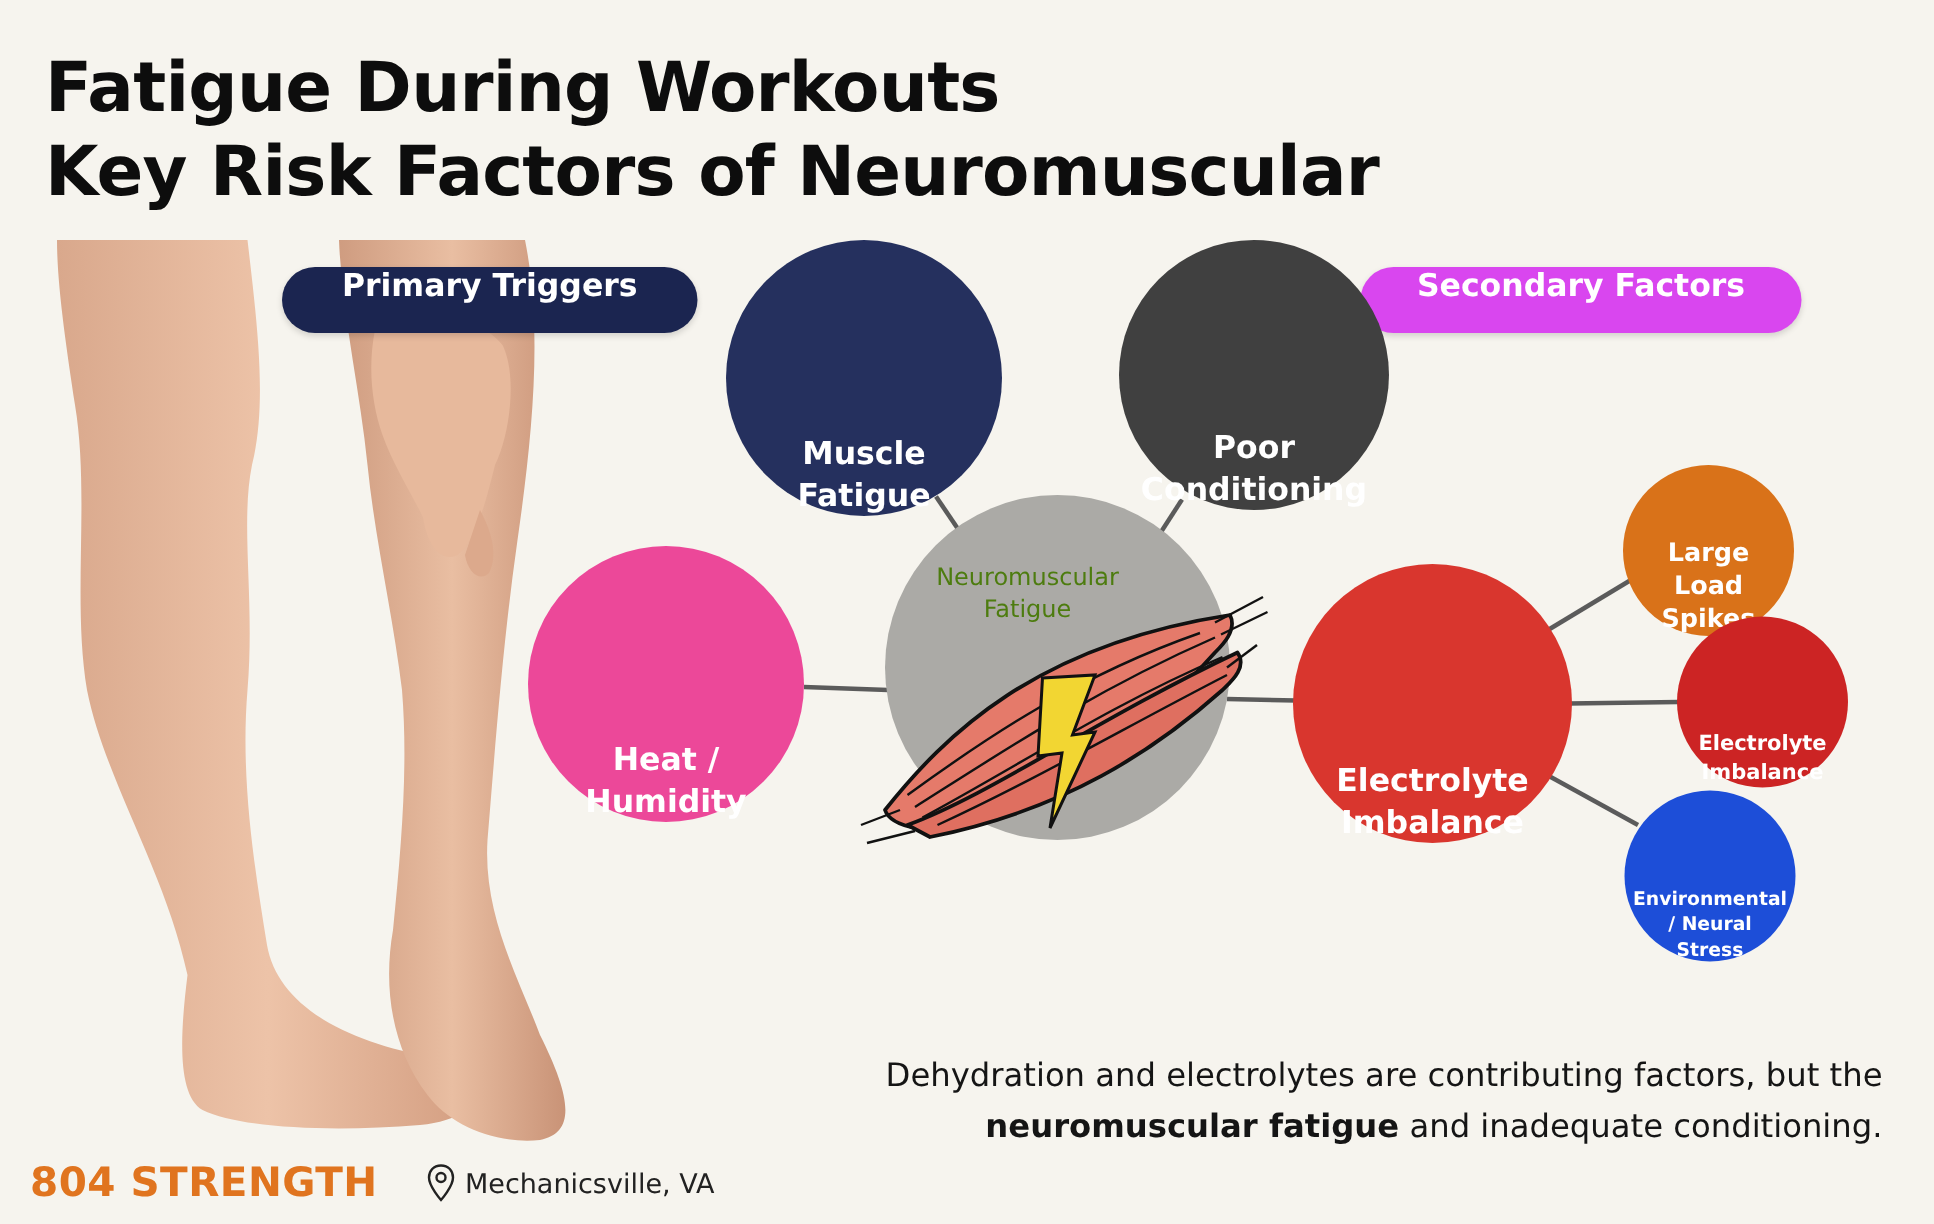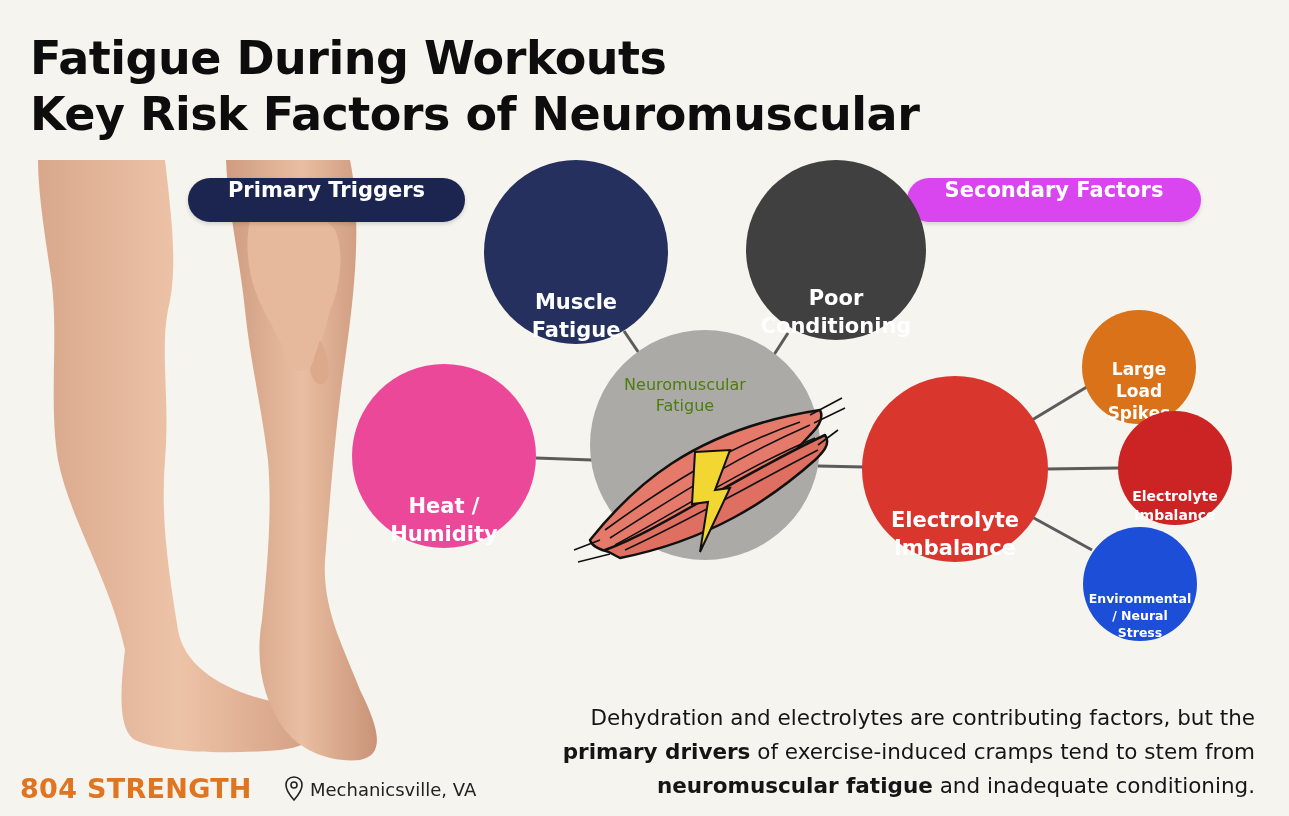--- a/index.html
+++ b/index.html
@@ -153,21 +153,20 @@
 Imbalance</span>
 </div>
 <div class="node" style="left:1083px;top:527px;width:114px;height:114px;background:#1d4ed8;font-size:12.5px;line-height:17px;">
   <span>Environmental
 / Neural
 Stress</span>
 </div>
 
 <div class="caption">
   <div>Dehydration and electrolytes are contributing factors, but the</div>
-  <div><b>primary drivers</b><span> of exercise-induced cramps tend to stem from</span></div>
   <div><b>neuromuscular fatigue</b><span> and inadequate conditioning.</span></div>
 </div>
 
 <div class="brand">804 STRENGTH</div>
 <div class="loc">
   <svg width="20" height="26" viewBox="0 0 20 26">
     <path d="M10 1 C5 1 2 4.5 2 9 C2 15 10 24 10 24 C10 24 18 15 18 9 C18 4.5 15 1 10 1 Z" fill="none" stroke="#222" stroke-width="1.6"></path>
     <circle cx="10" cy="9" r="3" fill="none" stroke="#222" stroke-width="1.6"></circle>
   </svg>
   <span>Mechanicsville, VA</span>

